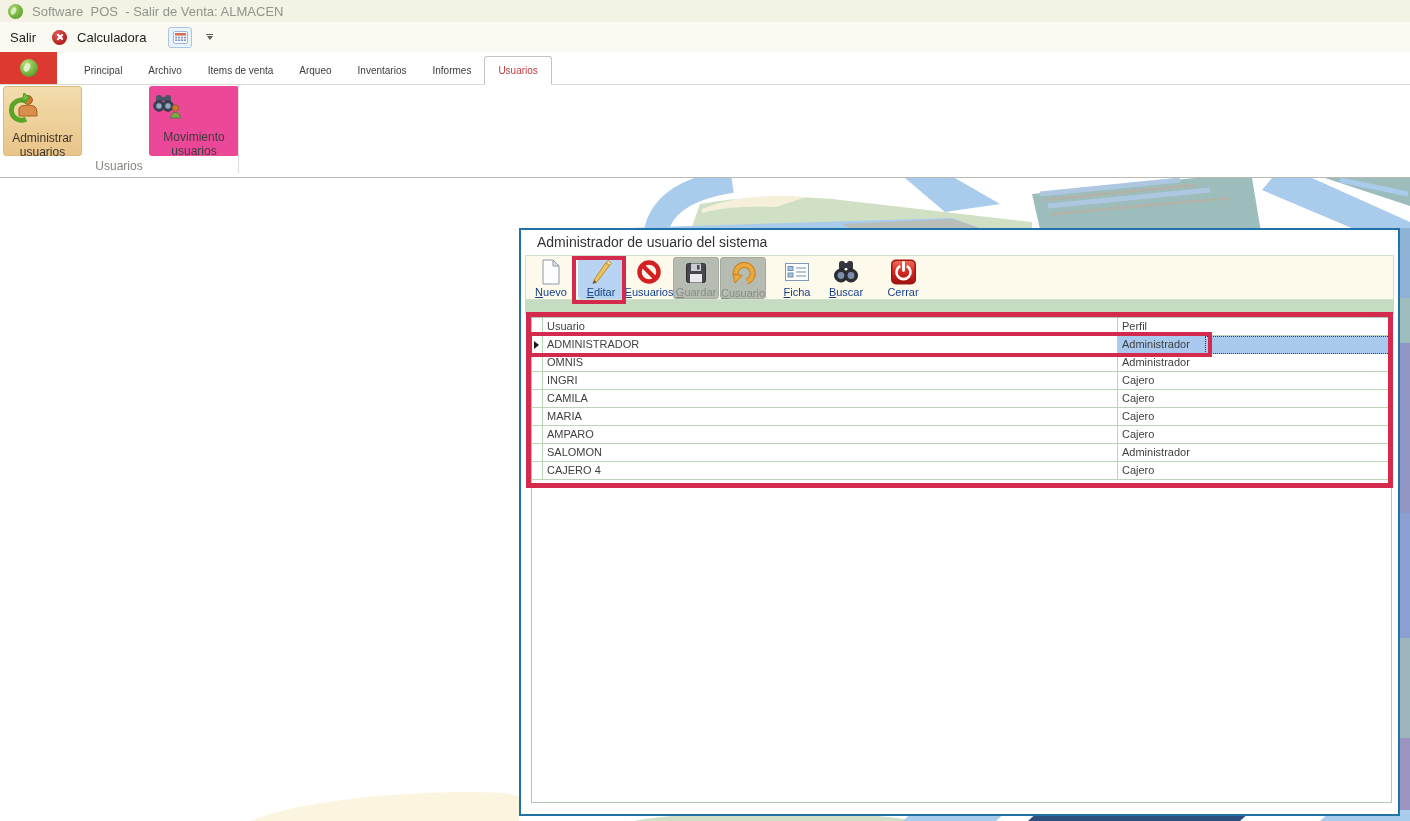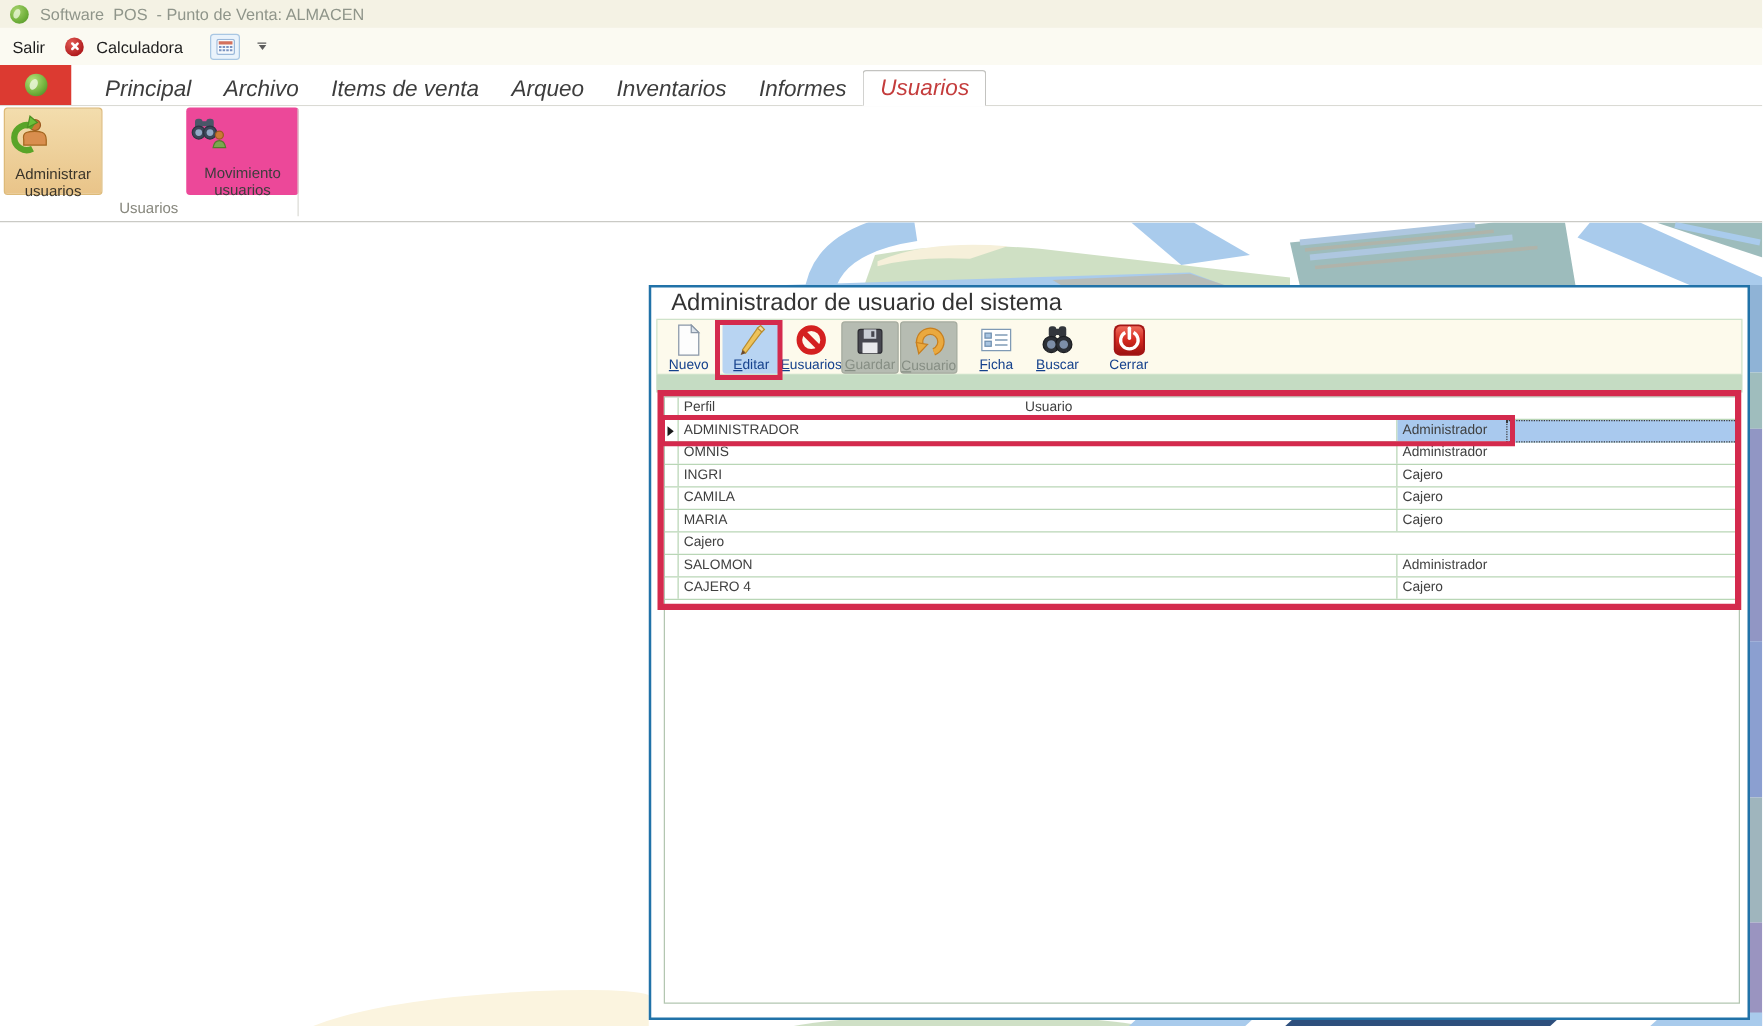--- a/index.html
+++ b/index.html
@@ -30,21 +30,21 @@
   .qat-more .tri{width:0;height:0;border-left:3.5px solid transparent;border-right:3.5px solid transparent;border-top:4px solid #5c5c5c;}
 
   
   .tabrow{position:absolute;left:0;top:52px;width:100%;height:32px;background:#fff;
           border-bottom:1px solid #dadad4;display:flex;align-items:flex-end;}
   .filebtn{width:57px;height:32px;background:#dc3a31;display:flex;align-items:center;justify-content:center;cursor:default;}
   .filebtn .ball{width:18px;height:18px;border-radius:50%;
         background:radial-gradient(circle at 35% 30%,#b8e27e,#6faf3a 60%,#437c22);position:relative;}
   .filebtn .ball::after{content:"";position:absolute;left:4px;top:4px;width:6px;height:9px;border-radius:50%;
         background:#eaf6d8;transform:rotate(25deg);opacity:.85;}
-  .tab{height:26px;line-height:26px;padding:0 13px;font-size:18px;color:#3d3d3d;cursor:default;font-style:italic;}
+  .tab{height:26px;line-height:26px;padding:0 13px;font-size:10px;color:#3d3d3d;cursor:default;}
   .tab.active{height:27px;line-height:27px;background:#fff;border:1px solid #c3c3c0;border-bottom-color:#fff;
               border-radius:3px 3px 0 0;color:#c43c3c;margin-bottom:-1px;}
 
   
   .ribbon{position:absolute;left:0;top:85px;width:100%;height:92px;background:#fff;border-bottom:1px solid #b9b9b3;}
   .rbtn{position:absolute;top:1px;height:70px;display:flex;flex-direction:column;
         justify-content:flex-start;padding-top:5px;box-sizing:border-box;border-radius:3px;cursor:default;}
   .rbtn .rlbl{font-size:12px;line-height:13.5px;text-align:center;color:#3b352a;margin-top:4px;}
   .rbtn-admin{left:3px;width:79px;background:linear-gradient(#f3ddad,#e9c489);border:1px solid #ddba79;}
   .rbtn-mov{left:149px;width:90px;background:#ec4899;}
@@ -52,21 +52,21 @@
   .group-label{position:absolute;left:0;bottom:4px;width:238px;text-align:center;font-size:12px;color:#87877d;}
   .vsep{position:absolute;left:238px;top:2px;width:1px;height:86px;background:#dcdcd6;}
 
   
   .workspace{position:absolute;left:0;top:178px;width:1410px;height:643px;background:#fff;}
   .bg-art{position:absolute;left:0;top:0;}
 
   
   .dialog{position:absolute;left:519px;top:50px;width:881px;height:588px;box-sizing:border-box;
           background:#fff;border:2px solid #2172a8;z-index:1;}
-  .dlg-title{position:absolute;left:16px;top:0;height:25px;line-height:25px;font-size:19px;color:#333;}
+  .dlg-title{position:absolute;left:16px;top:0;height:25px;line-height:25px;font-size:14px;color:#333;}
   .dlg-toolbar{position:absolute;left:4px;right:4px;top:25px;height:45px;box-sizing:border-box;
                background:#fdfaec;border:1px solid #cfe3cb;}
   .dlg-strip{position:absolute;left:4px;right:4px;top:70px;height:14px;background:#c5dcc3;}
   .tbtn{position:absolute;top:1px;width:46px;height:42px;display:flex;flex-direction:column;align-items:center;
         justify-content:flex-start;box-sizing:border-box;padding-top:2px;border-radius:3px;cursor:default;}
   .tbtn .tlbl{font-size:11px;color:#15418c;margin-top:1px;}
   .tbtn .tlbl u{text-decoration:underline;}
   .tbtn.hot{background:#b8d4f2;}
   .tbtn.disabled{background:#b6bcb2;border:1px solid #a4aa9e;}
   .tbtn.disabled .tlbl{color:#868e84;}
@@ -92,21 +92,21 @@
   .anno-row{left:528px;top:154px;width:684px;height:25px;}
   .anno-editar{left:572px;top:78px;width:54px;height:48px;}
 </style>
 </head>
 <body>
 
 <div class="screen">
 
   <div class="titlebar">
     <span class="app-ico"></span>
-    <span class="win-title">Software  POS  - Punto de Venta: ALMACEN</span>
+    <span class="win-title">Software  POS  - Salir de Venta: ALMACEN</span>
   </div>
 
   <div class="qat">
     <span class="qat-item">
       <span>Salir</span>
       <span class="ico-salir"></span>
     </span>
     <span class="qat-item">
       <span>Calculadora</span>
       <span class="ico-calc-wrap">
@@ -331,22 +331,22 @@
           </span>
           <span class="tlbl"><u></u><span>Cerrar</span></span>
         </div>
       </div>
 
       <div class="dlg-strip"></div>
 
       <div class="grid-panel">
         <div class="trow" style="color:#3f3f3f;">
           <div class="tind"></div>
+          <div class="tc tu">Usuario</div>
           <div class="tc tp">Perfil</div>
-          <div class="tc tu">Usuario</div>
         </div>
         <div class="trow sel">
           <div class="tind"></div>
           <div class="tc tu">ADMINISTRADOR</div>
           <div class="tc tp">Administrador</div>
         </div>
         <div class="trow">
           <div class="tind"></div>
           <div class="tc tu">OMNIS</div>
           <div class="tc tp">Administrador</div>
@@ -361,20 +361,21 @@
           <div class="tc tu">CAMILA</div>
           <div class="tc tp">Cajero</div>
         </div>
         <div class="trow">
           <div class="tind"></div>
           <div class="tc tu">MARIA</div>
           <div class="tc tp">Cajero</div>
         </div>
         <div class="trow">
           <div class="tind"></div>
+          <div class="tc tu">AMPARO</div>
           <div class="tc tp">Cajero</div>
         </div>
         <div class="trow">
           <div class="tind"></div>
           <div class="tc tu">SALOMON</div>
           <div class="tc tp">Administrador</div>
         </div>
         <div class="trow">
           <div class="tind"></div>
           <div class="tc tu">CAJERO 4</div>

